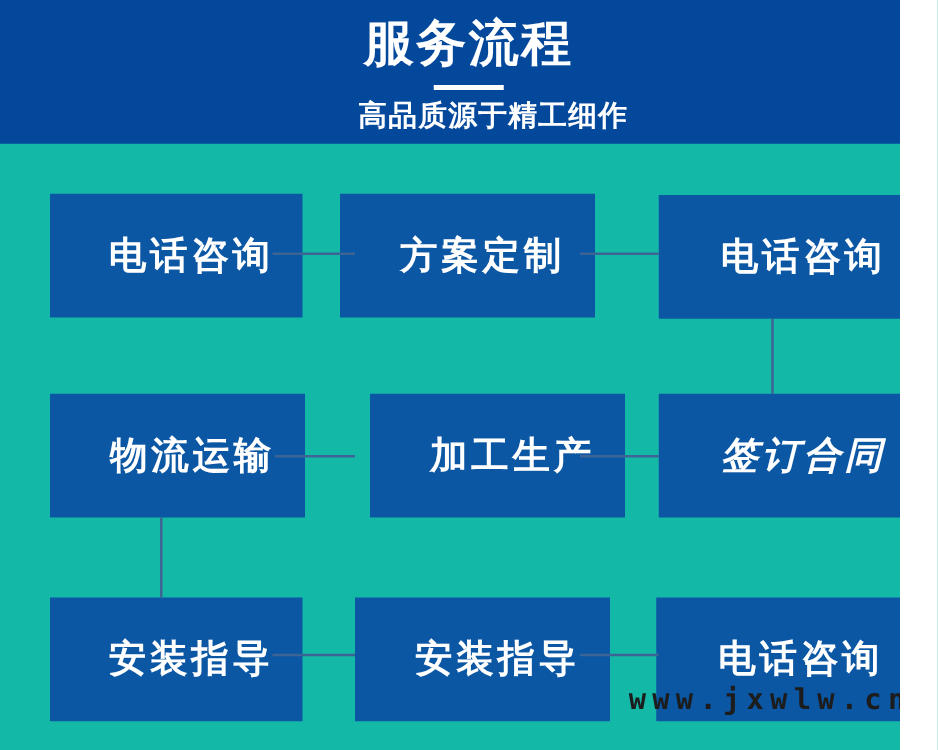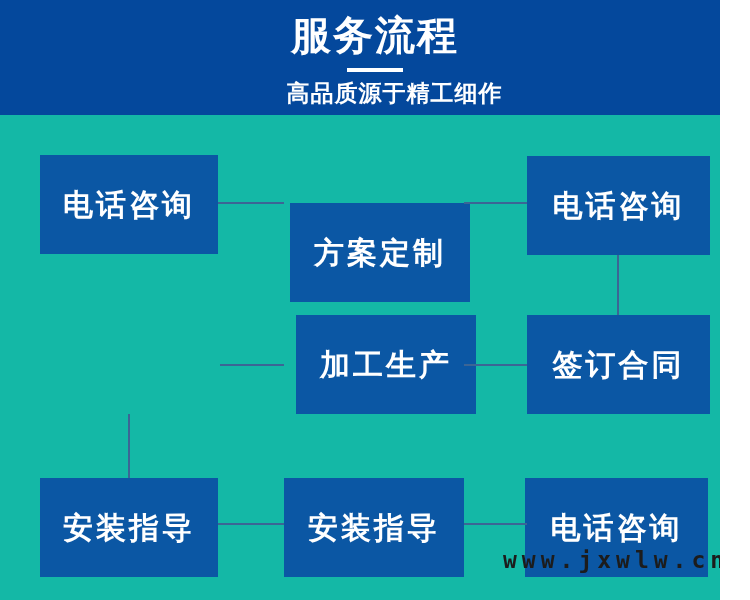--- a/index.html
+++ b/index.html
@@ -55,20 +55,21 @@
     height: 99px;
     background: #0b57a4;
     color: #ffffff;
     display: flex;
     align-items: center;
     justify-content: center;
     font-size: 30px;
     font-weight: bold;
     letter-spacing: 3px;
     line-height: 1;
+    padding-left: 24px;
   }
   .fbox.narrow { width: 178px; }
   .fbox.wide { width: 183px; }
   
   .conn {
     position: absolute;
     background: #3c6595;
   }
   
   .watermark {
@@ -88,25 +89,26 @@
 
 <div class="canvas">
 
   <div class="banner">
     <div class="banner-title">服务流程</div>
     <div class="banner-divider"></div>
     <div class="banner-subtitle">高品质源于精工细作</div>
   </div>
 
   <div class="fbox narrow" style="left:40px; top:155px;">电话咨询</div>
-  <div class="fbox" style="left:290px; top:155px;margin-top:48px;">方案定制</div>
+  <div class="fbox" style="left:272px; top:155px;">方案定制</div>
   <div class="fbox wide" style="left:527px; top:156px;">电话咨询</div>
 
+  <div class="fbox" style="left:40px; top:315px;">物流运输</div>
   <div class="fbox" style="left:296px; top:315px;">加工生产</div>
-  <div class="fbox wide" style="left:527px; top:315px;">签订合同</div>
+  <div class="fbox wide" style="left:527px; top:315px;font-style:italic;">签订合同</div>
 
   <div class="fbox narrow" style="left:40px; top:478px;">安装指导</div>
   <div class="fbox" style="left:284px; top:478px;">安装指导</div>
   <div class="fbox wide" style="left:525px; top:478px;">电话咨询</div>
 
   <div class="conn" style="left:218px; top:202px; width:66px; height:2px;"></div>
   <div class="conn" style="left:464px; top:202px; width:63px; height:2px;"></div>
   <div class="conn" style="left:617px; top:255px; width:2px; height:60px;"></div>
   <div class="conn" style="left:464px; top:364px; width:63px; height:2px;"></div>
   <div class="conn" style="left:220px; top:364px; width:64px; height:2px;"></div>

